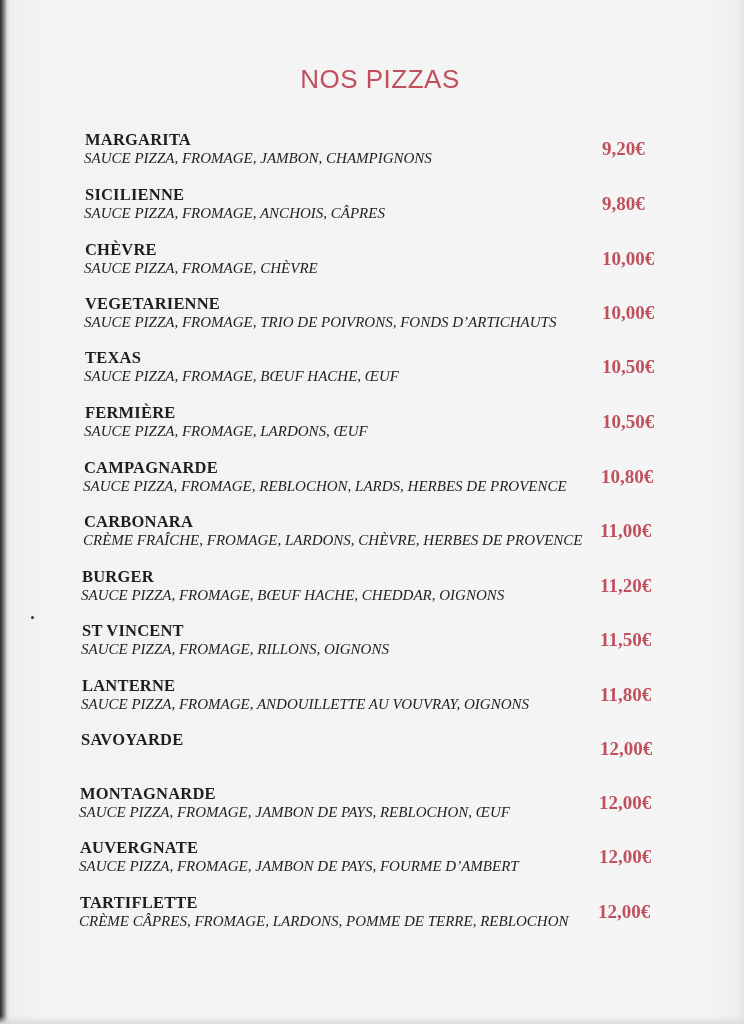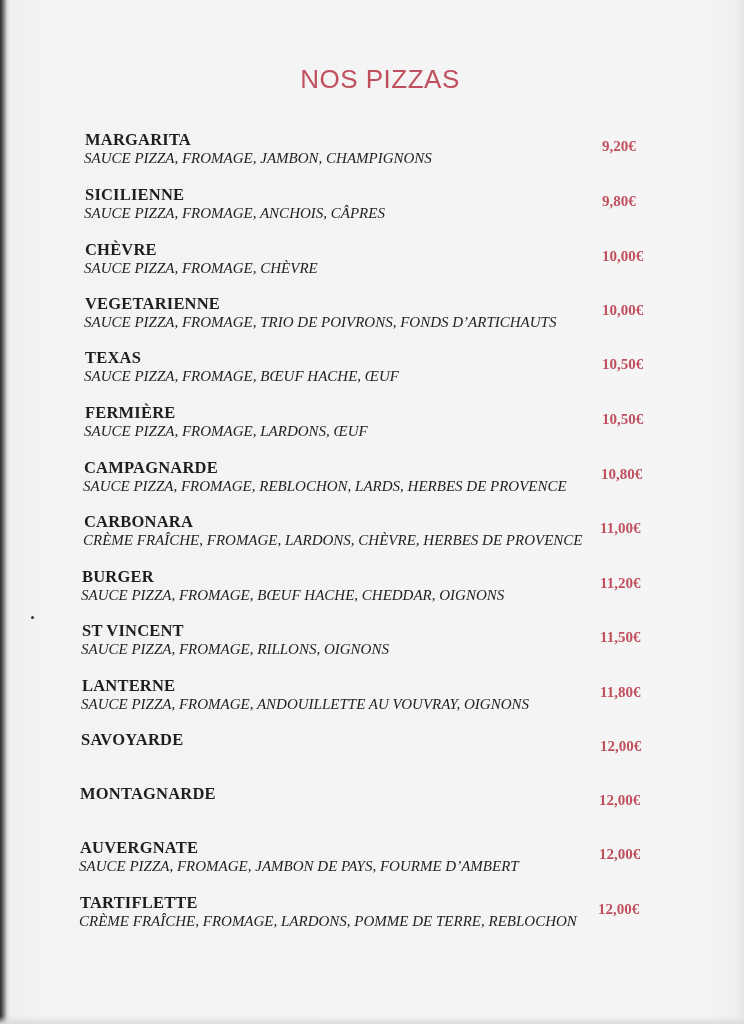--- a/index.html
+++ b/index.html
@@ -24,21 +24,21 @@
   .name {
     position: absolute; top: 0; font-family: "Liberation Serif", serif; font-weight: bold;
     font-size: 16.5px; color: #1e1e1e; letter-spacing: 0.2px; white-space: nowrap;
   }
   .desc {
     position: absolute; top: 20px; font-family: "Liberation Serif", serif; font-style: italic;
     font-size: 15px; color: #222; white-space: nowrap;
   }
   .price {
     position: absolute; top: 8px; font-family: "Liberation Serif", serif; font-weight: bold;
-    font-size: 15px; white-space: nowrap;
+    font-size: 19px; white-space: nowrap;
   }
   .speck { position: absolute; left: 31px; top: 616px; width: 3px; height: 3px; background: #333; border-radius: 50%; }
 </style>
 </head>
 <body>
 
 <div class="page">
   <div class="title" style="color: rgb(192, 80, 94);">NOS PIZZAS</div>
   <div id="items">
       <div class="item" style="top: 130px; padding-left: 34px;">
@@ -95,27 +95,28 @@
         <div class="name" style="left: 82px;">LANTERNE</div>
         <div class="desc" style="left: 81px;">SAUCE PIZZA, FROMAGE, ANDOUILLETTE AU VOUVRAY, OIGNONS</div>
         <div class="price" style="left: 600px; color: rgb(192, 80, 94);">11,80€</div>
       </div>
       <div class="item" style="top: 730px;">
         <div class="name" style="left: 81px;">SAVOYARDE</div>
         <div class="price" style="left: 600px; color: rgb(192, 80, 94);">12,00€</div>
       </div>
       <div class="item" style="top: 784px;">
         <div class="name" style="left: 80px;">MONTAGNARDE</div>
+        <div class="desc" style="left: 79px;">SAUCE PIZZA, FROMAGE, JAMBON DE PAYS, REBLOCHON, ŒUF</div>
         <div class="price" style="left: 599px; color: rgb(192, 80, 94);">12,00€</div>
       </div>
       <div class="item" style="top: 838px;">
         <div class="name" style="left: 80px;">AUVERGNATE</div>
         <div class="desc" style="left: 79px;">SAUCE PIZZA, FROMAGE, JAMBON DE PAYS, FOURME D’AMBERT</div>
         <div class="price" style="left: 599px; color: rgb(192, 80, 94);">12,00€</div>
       </div>
       <div class="item" style="top: 893px;">
         <div class="name" style="left: 80px; text-align: right;">TARTIFLETTE</div>
-        <div class="desc" style="left: 79px;">CRÈME FRAÎCHE, FROMAGE, LARDONS, POMME DE TERRE, REBLOCHON</div>
+        <div class="desc" style="left: 79px;">CRÈME CÂPRES, FROMAGE, LARDONS, POMME DE TERRE, REBLOCHON</div>
         <div class="price" style="left: 598px; color: rgb(192, 80, 94);">12,00€</div>
       </div>
     </div>
   <div class="speck"></div>
 </div>
 
 </body></html>

